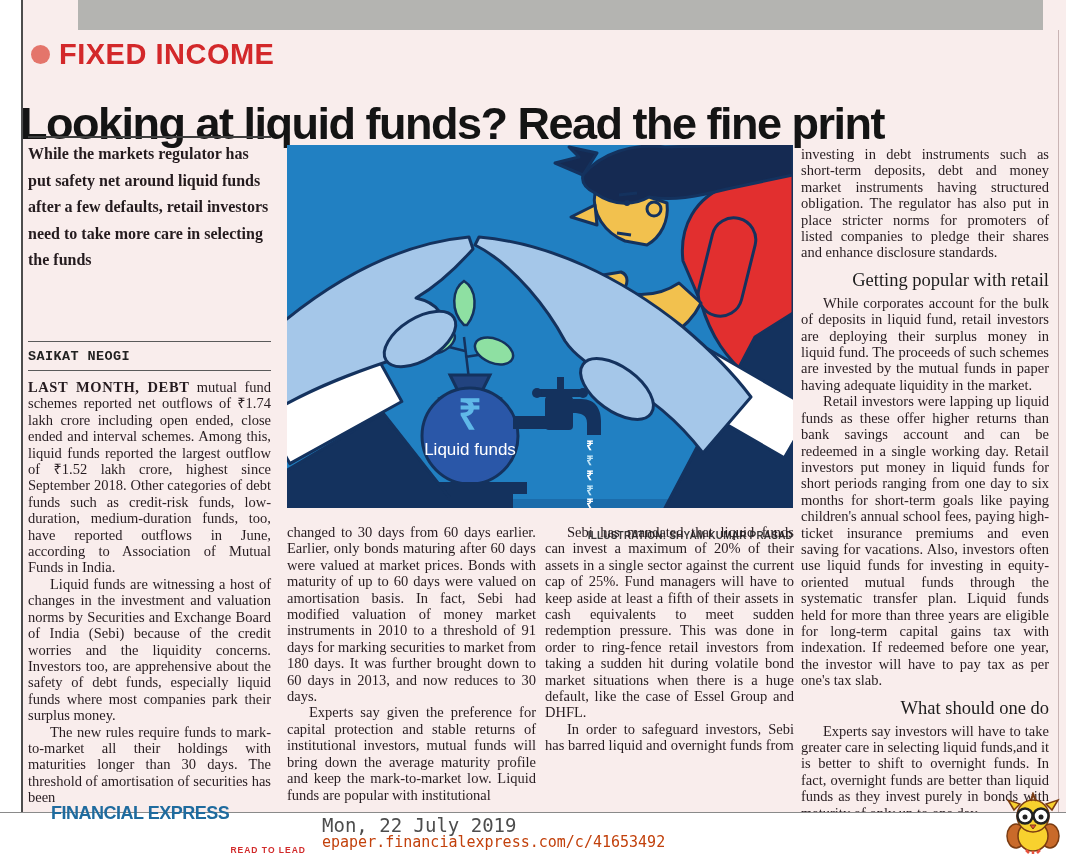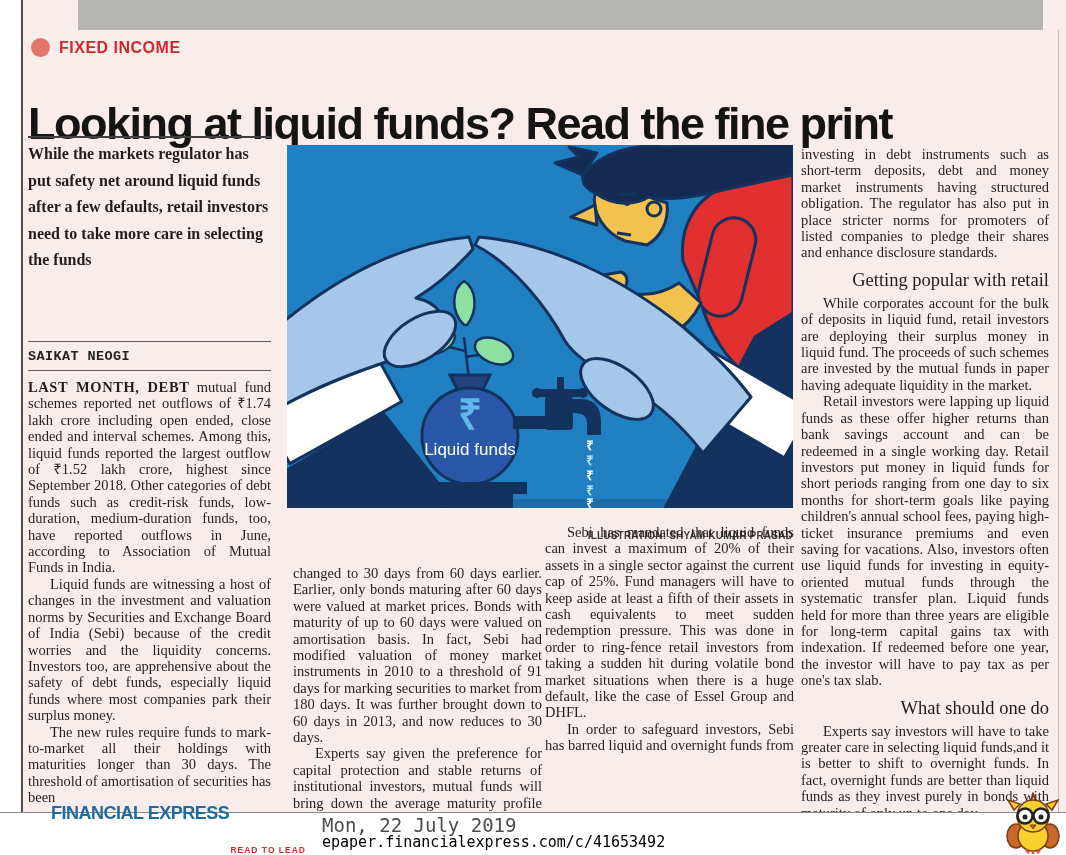--- a/index.html
+++ b/index.html
@@ -7,55 +7,55 @@
     width:1066px;height:855px;position:relative;overflow:hidden;
     background:#ffffff;font-family:"Liberation Serif",serif;
   }
   .page-bg{position:absolute;left:0;top:0;width:1066px;height:812px;background:#f9edec;}
   .left-strip{position:absolute;left:0;top:0;width:21px;height:812px;background:#ffffff;border-right:2px solid #4d4d4d;}
   .top-gray-bar{position:absolute;left:78px;top:0;width:965px;height:30px;background:#b4b4b1;}
   .right-edge-line{position:absolute;left:1058px;top:30px;width:1px;height:782px;background:#c9b4b4;}
 
   .kicker{position:absolute;left:31px;top:38px;display:flex;align-items:center;gap:9px;}
   .kicker-dot{width:19px;height:19px;border-radius:50%;background:#e4756b;}
-  .kicker-text{font-family:"Liberation Sans",sans-serif;font-weight:800;font-size:16px;letter-spacing:.5px;color:#d3282a;text-align:right;}
+  .kicker-text{font-family:"Liberation Sans",sans-serif;font-weight:800;font-size:29px;letter-spacing:.5px;color:#d3282a;text-align:right;}
 
-  .headline{position:absolute;left:28px;top:68px;width:1020px;
+  .headline{position:absolute;left:20px;top:68px;width:1020px;
     font-family:"Liberation Sans",sans-serif;font-weight:700;font-size:45px;
     letter-spacing:-1.5px;color:#141414;white-space:nowrap;}
 
   .standfirst{position:absolute;left:28px;top:136px;width:243px;
     border-top:2px solid #3f3f3f;padding-top:3px;
     font-weight:700;font-size:16px;line-height:26.5px;color:#241b1e;text-align:left;}
   .byline-block{position:absolute;left:28px;top:341px;width:243px;
     border-top:1px solid #5a5a5a;border-bottom:1px solid #5a5a5a;padding:7px 0 6px 0;
     font-family:Liberation Mono, monospace;font-weight:700;font-size:13.5px;letter-spacing:.4px;color:#222;}
 
   .bodycol{position:absolute;text-align:justify;font-size:14.5px;line-height:16.4px;color:#261c20;}
   .bodycol p{margin:0;}
   .bodycol p.indent{text-indent:22px;}
   .lead-bold{font-weight:700;letter-spacing:.6px;}
   .subhead{font-size:18.5px;line-height:21px;margin:9px 0 4px 0;text-align:right;color:#1c1c1c;font-weight:500;}
 
   .col1{left:28px;top:379px;width:243px;}
-  .col2{left:293px;top:524px;width:249px;margin-top:41px;}
+  .col2{left:287px;top:524px;width:249px;}
   .col3{left:545px;top:524px;width:249px;}
   .col4{left:801px;top:146px;width:248px;}
 
   .illo{position:absolute;left:287px;top:145px;width:506px;height:363px;}
   .illo-credit{position:absolute;left:287px;top:510px;width:506px;text-align:right;
     font-family:"Liberation Sans",sans-serif;font-weight:700;font-size:10px;letter-spacing:.2px;color:#3a3a3a;margin-top:20px;}
 
   .footer{position:absolute;left:0;top:812px;width:1066px;height:43px;background:#ffffff;border-top:1px solid #8a8a8a;box-sizing:border-box;}
   .fe-logo{position:absolute;left:6px;top:803px;width:300px;
     font-family:"Liberation Sans",sans-serif;font-weight:800;font-size:18px;letter-spacing:-.5px;color:#1f6b9e;white-space:nowrap;margin-left:45px;}
   .fe-tagline{position:absolute;left:6px;top:845px;width:300px;text-align:right;
     font-family:"Liberation Sans",sans-serif;font-weight:800;font-size:8.5px;letter-spacing:1px;color:#d22b2b;}
   .fe-date{position:absolute;left:322px;top:814px;font-family:"DejaVu Sans Mono","Liberation Mono",monospace;font-size:19px;color:#4d4d4d;}
-  .fe-url{position:absolute;left:322px;top:833px;font-family:"DejaVu Sans Mono","Liberation Mono",monospace;font-size:15px;color:#000000;}
+  .fe-url{position:absolute;left:322px;top:833px;font-family:"DejaVu Sans Mono","Liberation Mono",monospace;font-size:15px;color:#c2410c;}
   .owl{position:absolute;left:1002px;top:792px;width:62px;height:62px;}
 </style>
 </head>
 <body>
 
 <div class="page-bg"></div>
 <div class="top-gray-bar"></div>
 <div class="left-strip"></div>
 <div class="right-edge-line"></div>
 

